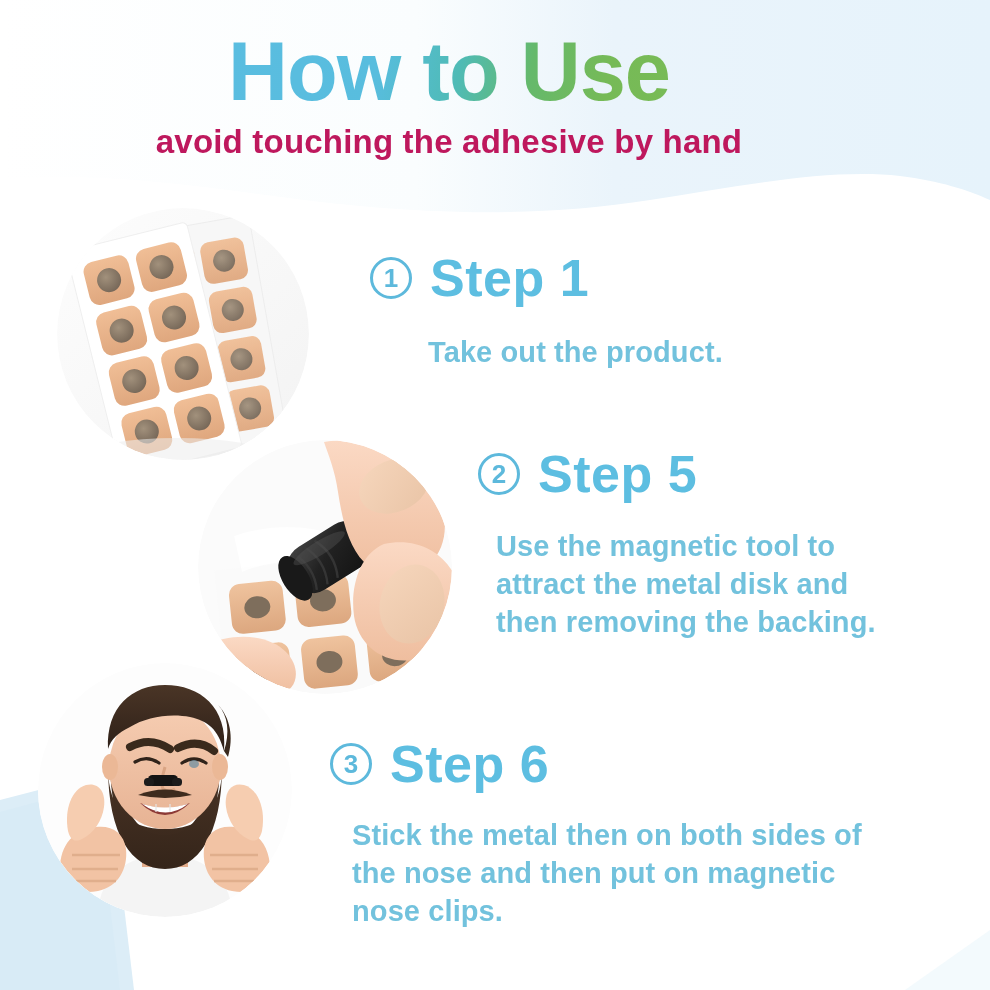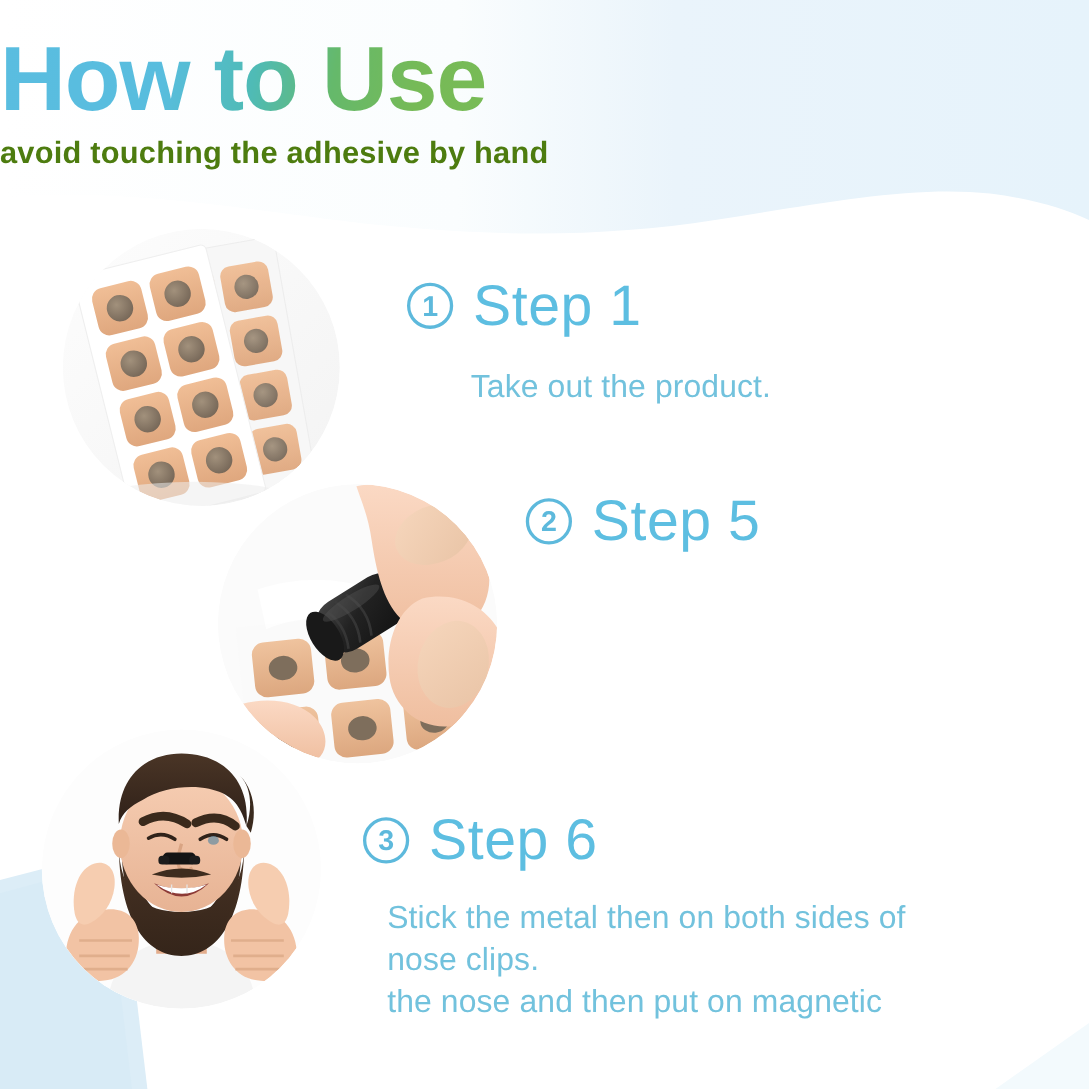--- a/index.html
+++ b/index.html
@@ -10,39 +10,39 @@
     overflow:hidden;
     position:relative;
   }
   #stage { position:absolute; inset:0; width:990px; height:990px; overflow:hidden; background:#ffffff; }
 
   
   .bg-layer { position:absolute; inset:0; z-index:0; }
   .bg-layer svg { display:block; width:990px; height:990px; }
 
   
-  .header { position:absolute; top:0; left:0; width:898px; z-index:5; text-align:left; }
+  .header { position:absolute; top:0; left:0; width:898px; z-index:5; text-align:center; }
   .title {
     margin-top:28px;
     font-size:83px;
     font-weight:bold;
     letter-spacing:-1px;
     line-height:1.05;
     background-image:linear-gradient(100deg,#5ABDE0 0%,#58BDDE 34%,#4FBBB6 52%,#65B96B 68%,#76BA57 85%,#78BB56 100%);
     -webkit-background-clip:text;
     background-clip:text;
     color:transparent;
     -webkit-text-fill-color:transparent;
     display:inline-block;
   }
   .subtitle {
     margin-top:8px;
-    font-size:28px;
-    font-weight:bold;
-    color:#4d7c0f;
+    font-size:33px;
+    font-weight:bold;
+    color:#be185d;
     letter-spacing:0.2px;
   }
 
   
   .photo {
     position:absolute;
     border-radius:50%;
     overflow:hidden;
     z-index:4;
     background:#ffffff;
@@ -61,28 +61,28 @@
     border-radius:50%;
     color:#5DB9DC;
     font-size:26px;
     font-weight:bold;
     display:flex; align-items:center; justify-content:center;
     line-height:1;
     flex:0 0 auto;
   }
   .step-title {
     font-size:52px;
-    font-weight:normal;
+    font-weight:bold;
     color:#5DBEE1;
     letter-spacing:0.5px;
     line-height:1;
   }
   .step-desc {
     font-size:29px;
-    font-weight:normal;
+    font-weight:bold;
     color:#72C2DD;
     line-height:1.31;
     letter-spacing:0.1px;
   }
 
   #step-1 { left:370px; top:252px; }
   #step-1 .step-desc { margin-top:30px; margin-left:58px; }
 
   #step-2 { left:478px; top:448px; }
   #step-2 .step-desc { margin-top:28px; margin-left:18px; text-align:left; }
@@ -350,27 +350,32 @@
       <div class="step-title">Step 1</div>
     </div>
     <div class="step-desc">Take out the product.</div>
   </div>
 
   <div class="step" id="step-2">
     <div class="step-head">
       <div class="step-num">2</div>
       <div class="step-title">Step 5</div>
     </div>
+    <div class="step-desc">
+      <div>Use the magnetic tool to</div>
+      <div>attract the metal disk and</div>
+      <div>then removing the backing.</div>
+    </div>
   </div>
 
   <div class="step" id="step-3">
     <div class="step-head">
       <div class="step-num">3</div>
       <div class="step-title">Step 6</div>
     </div>
     <div class="step-desc">
       <div>Stick the metal then on both sides of</div>
+      <div>the nose and then put on magnetic</div>
       <div>nose clips.</div>
-      <div>the nose and then put on magnetic</div>
     </div>
   </div>
 
 </div>
 
 </body></html>

